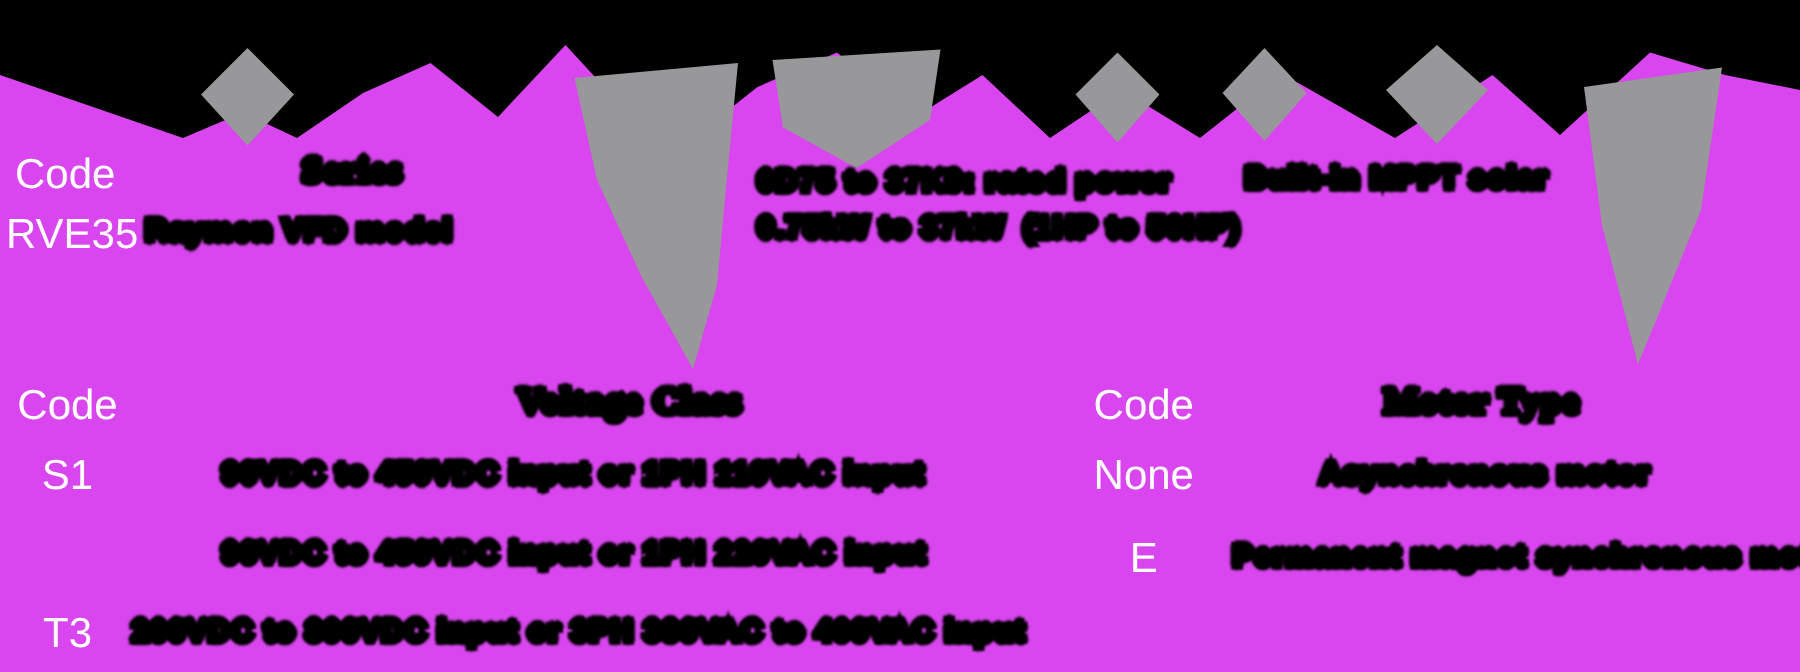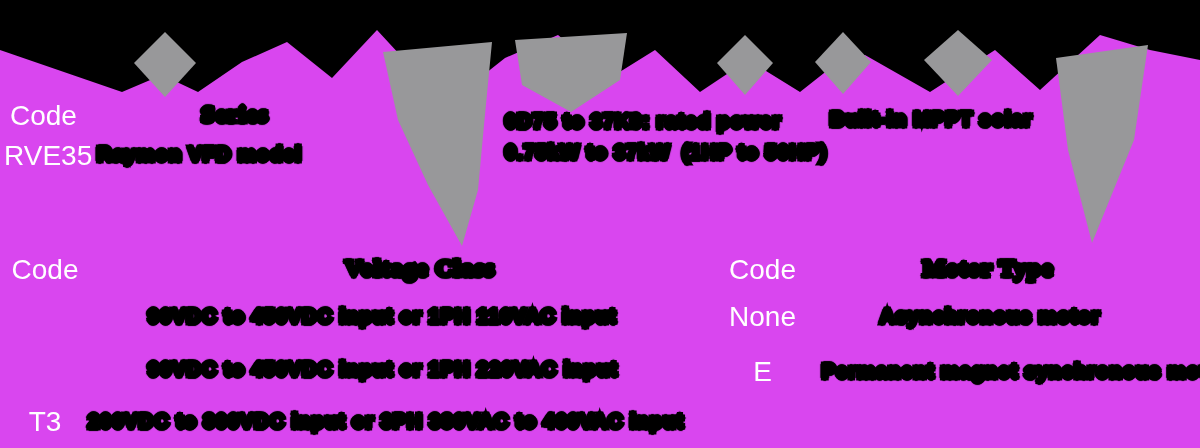--- a/index.html
+++ b/index.html
@@ -75,20 +75,23 @@
     <span class="blob">Built-in MPPT solar</span>
   </div>
 
   <div class="abs wcenter" style="left:0px;top:254px;width:90px;">
     <span class="wlabel">Code</span>
   </div>
   <div class="abs wcenter" style="left:298px;top:255px;width:180px;margin-left:32px;">
     <span class="blob blob-header">Voltage Class</span>
   </div>
 
+  <div class="abs wcenter" style="left:0px;top:301px;width:90px;">
+    <span class="wlabel">S1</span>
+  </div>
   <div class="abs" style="left:148px;top:305px;">
     <span class="blob">90VDC to 450VDC input or 1PH 110VAC input</span>
   </div>
 
   <div class="abs" style="left:148px;top:358px;text-align:center;">
     <span class="blob">90VDC to 450VDC input or 1PH 220VAC input</span>
   </div>
 
   <div class="abs wcenter" style="left:0px;top:406px;width:90px;">
     <span class="wlabel">T3</span>

